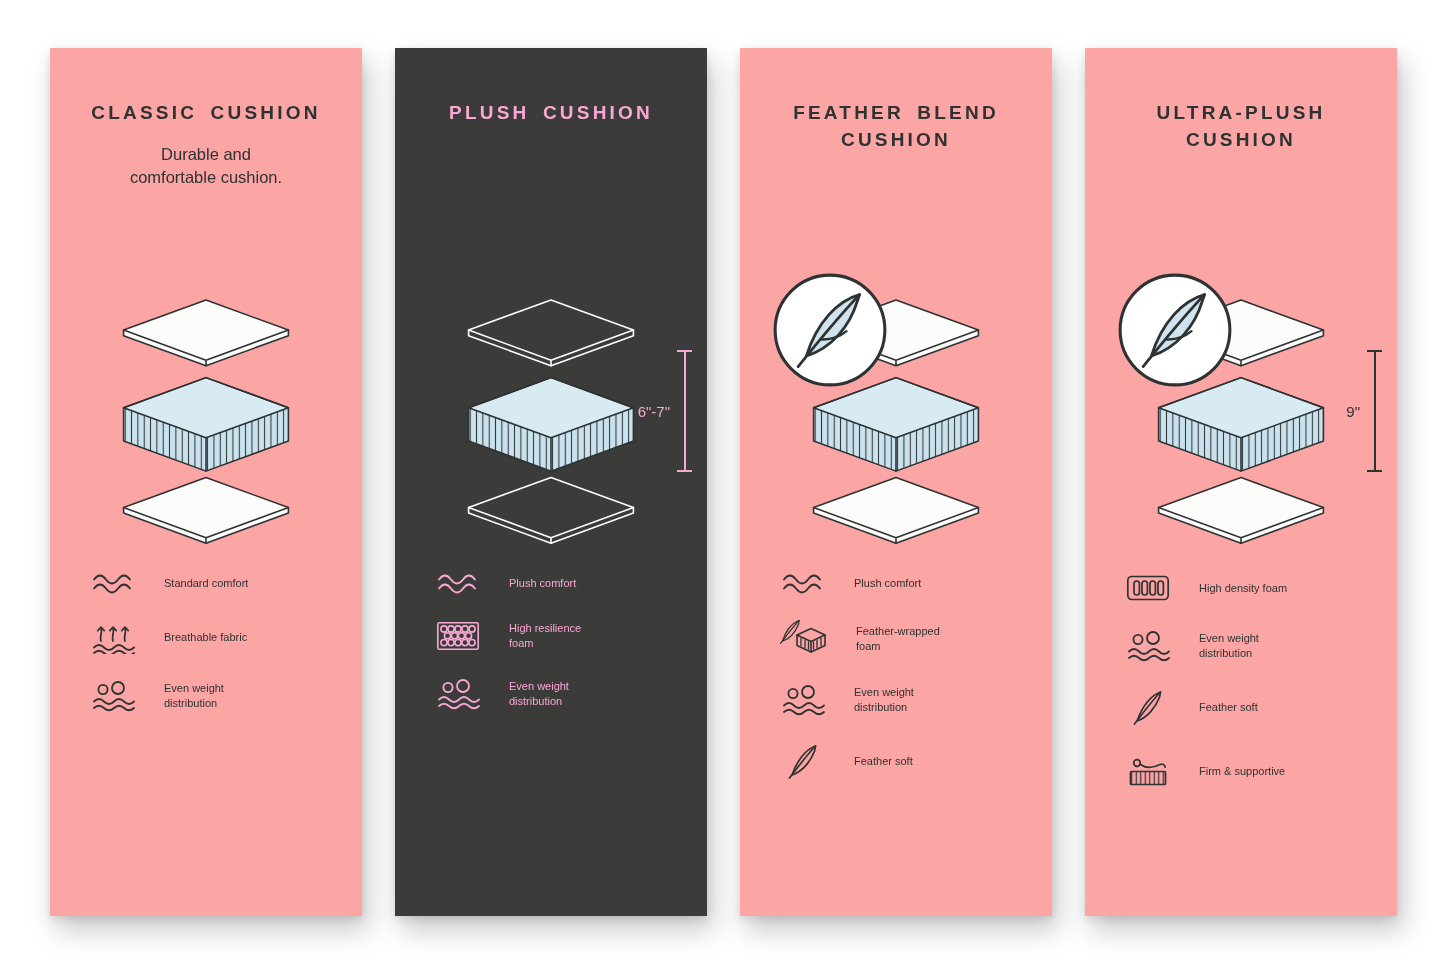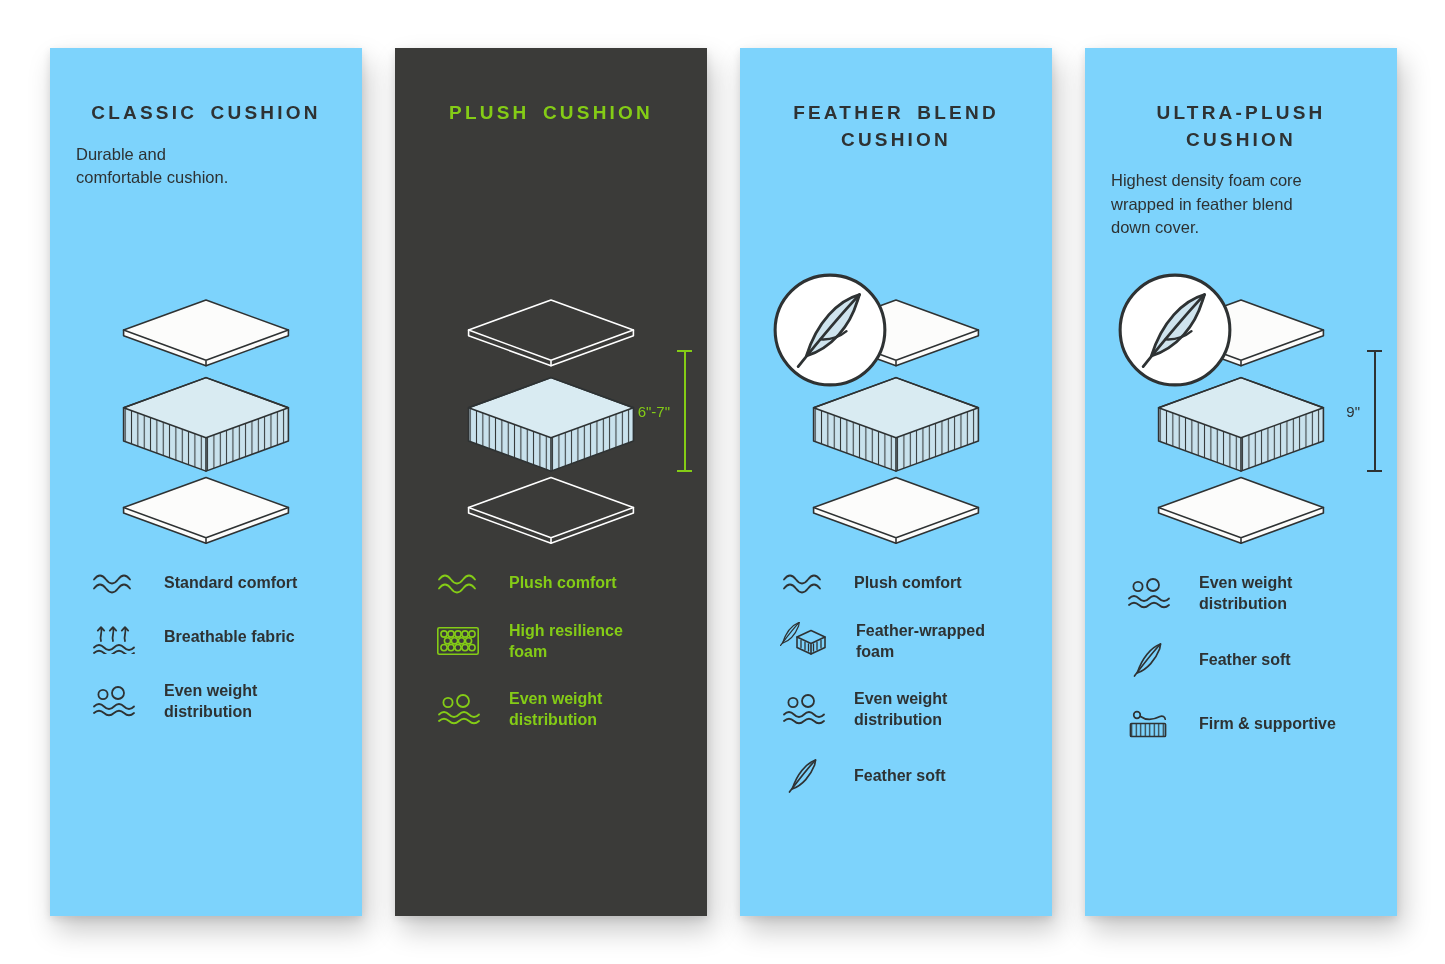--- a/index.html
+++ b/index.html
@@ -3,33 +3,33 @@
 <meta charset="utf-8">
 <style>
   html,body{margin:0;padding:0;}
   body{
     width:1445px;height:964px;background:#ffffff;overflow:hidden;
     font-family:"Liberation Sans", sans-serif;color:#2e3233;
   }
   .board{display:flex;gap:33px;padding:48px 0 0 50px;}
   .card{
     position:relative;width:312px;height:868px;box-sizing:border-box;
-    background:#7dd3fc;padding:52px 26px 0;
+    background:#fca5a5;padding:52px 26px 0;
     box-shadow:6px 14px 26px rgba(0,0,0,.22), 0 3px 8px rgba(0,0,0,.10);
     --ink:#2e3233;
     --slab-fill:#fcfcfb;--slab-stroke:#2e3233;
     --foam-top:#d9ebf2;--foam-side:#c9e2ed;
   }
-  .card.dark{background:#3b3b39;color:#84cc16;--slab-fill:#3b3b39;--slab-stroke:#ffffff;}
+  .card.dark{background:#3b3b39;color:#f9a8d4;--slab-fill:#3b3b39;--slab-stroke:#ffffff;}
   .card-title{
     margin:0;font-size:19px;font-weight:bold;letter-spacing:3.2px;word-spacing:5px;
     text-align:center;line-height:1.4;white-space:pre-line;
   }
   .card-desc{
-    margin:16px auto 0;font-size:16.5px;line-height:1.42;white-space:pre-line;
+    margin:16px auto 0;font-size:16.5px;line-height:1.42;text-align:center;white-space:pre-line;
   }
   .diagram{
     position:absolute;top:247px;left:50%;transform:translateX(-50%);
     width:206px;height:254px;
   }
   .stack{display:block;width:206px;height:254px;}
   .badge{position:absolute;left:-22px;top:-24px;width:118px;height:118px;}
   .measure{
     position:absolute;top:55px;right:-38px;height:122px;
     display:flex;align-items:center;gap:7px;font-size:15px;
@@ -41,21 +41,21 @@
   .measure-line::after{
     content:"";position:absolute;left:50%;top:0;bottom:0;width:2px;margin-left:-1px;background:currentColor;
   }
   .features{
     list-style:none;margin:0;padding:0;
     position:absolute;top:524px;left:40px;right:14px;
     display:flex;flex-direction:column;gap:26px;
   }
   .feature{display:flex;align-items:center;gap:28px;}
   .fi-box{flex:0 0 46px;display:flex;justify-content:center;align-items:center;}
-  .fl{font-size:16px;line-height:1.32;white-space:pre-line;font-weight:bold;}
+  .fl{font-size:11px;line-height:1.32;white-space:pre-line;}
 </style>
 </head>
 <body>
 
 <svg width="0" height="0" style="position:absolute" aria-hidden="true">
   <defs>
     <pattern id="foamHatch" width="8" height="8" patternUnits="userSpaceOnUse">
       <path d="M4,0 V8" stroke="#2e3233" stroke-width="1.3"></path>
     </pattern>
     <pattern id="hatchDense" width="4.5" height="8" patternUnits="userSpaceOnUse">
@@ -294,40 +294,45 @@
             </svg>
           </span>
         <span class="fl">Feather soft</span>
       </li>
     </ul>
   </section>
 
   <section class="card">
     <h2 class="card-title">ULTRA-PLUSH
 CUSHION</h2>
-    <p class="card-desc">Highest density foam core
-wrapped in feather blend
-down cover.</p>
     <div class="diagram">
       <svg class="stack" viewBox="0 0 260 320">
           <use href="#g-stack"></use>
         </svg>
       <svg class="badge" viewBox="0 0 100 100">
         <circle cx="50" cy="50" r="46.5" fill="#ffffff" stroke="#2e3233" stroke-width="2.6"></circle>
         <use href="#g-badge-feather"></use>
       </svg>
       <div class="measure">
         <span class="measure-label">9"</span>
         <span class="measure-line"></span>
       </div>
     </div>
     <ul class="features">
       <li class="feature">
         <span class="fi-box">
             <svg width="46" height="32" viewBox="0 0 46 32">
+              <use href="#g-density"></use>
+            </svg>
+          </span>
+        <span class="fl">High density foam</span>
+      </li>
+      <li class="feature">
+        <span class="fi-box">
+            <svg width="46" height="32" viewBox="0 0 46 32">
               <use href="#g-weight"></use>
             </svg>
           </span>
         <span class="fl">Even weight
 distribution</span>
       </li>
       <li class="feature">
         <span class="fi-box">
             <svg width="34" height="38" viewBox="0 0 34 38">
               <use href="#g-feather"></use>

